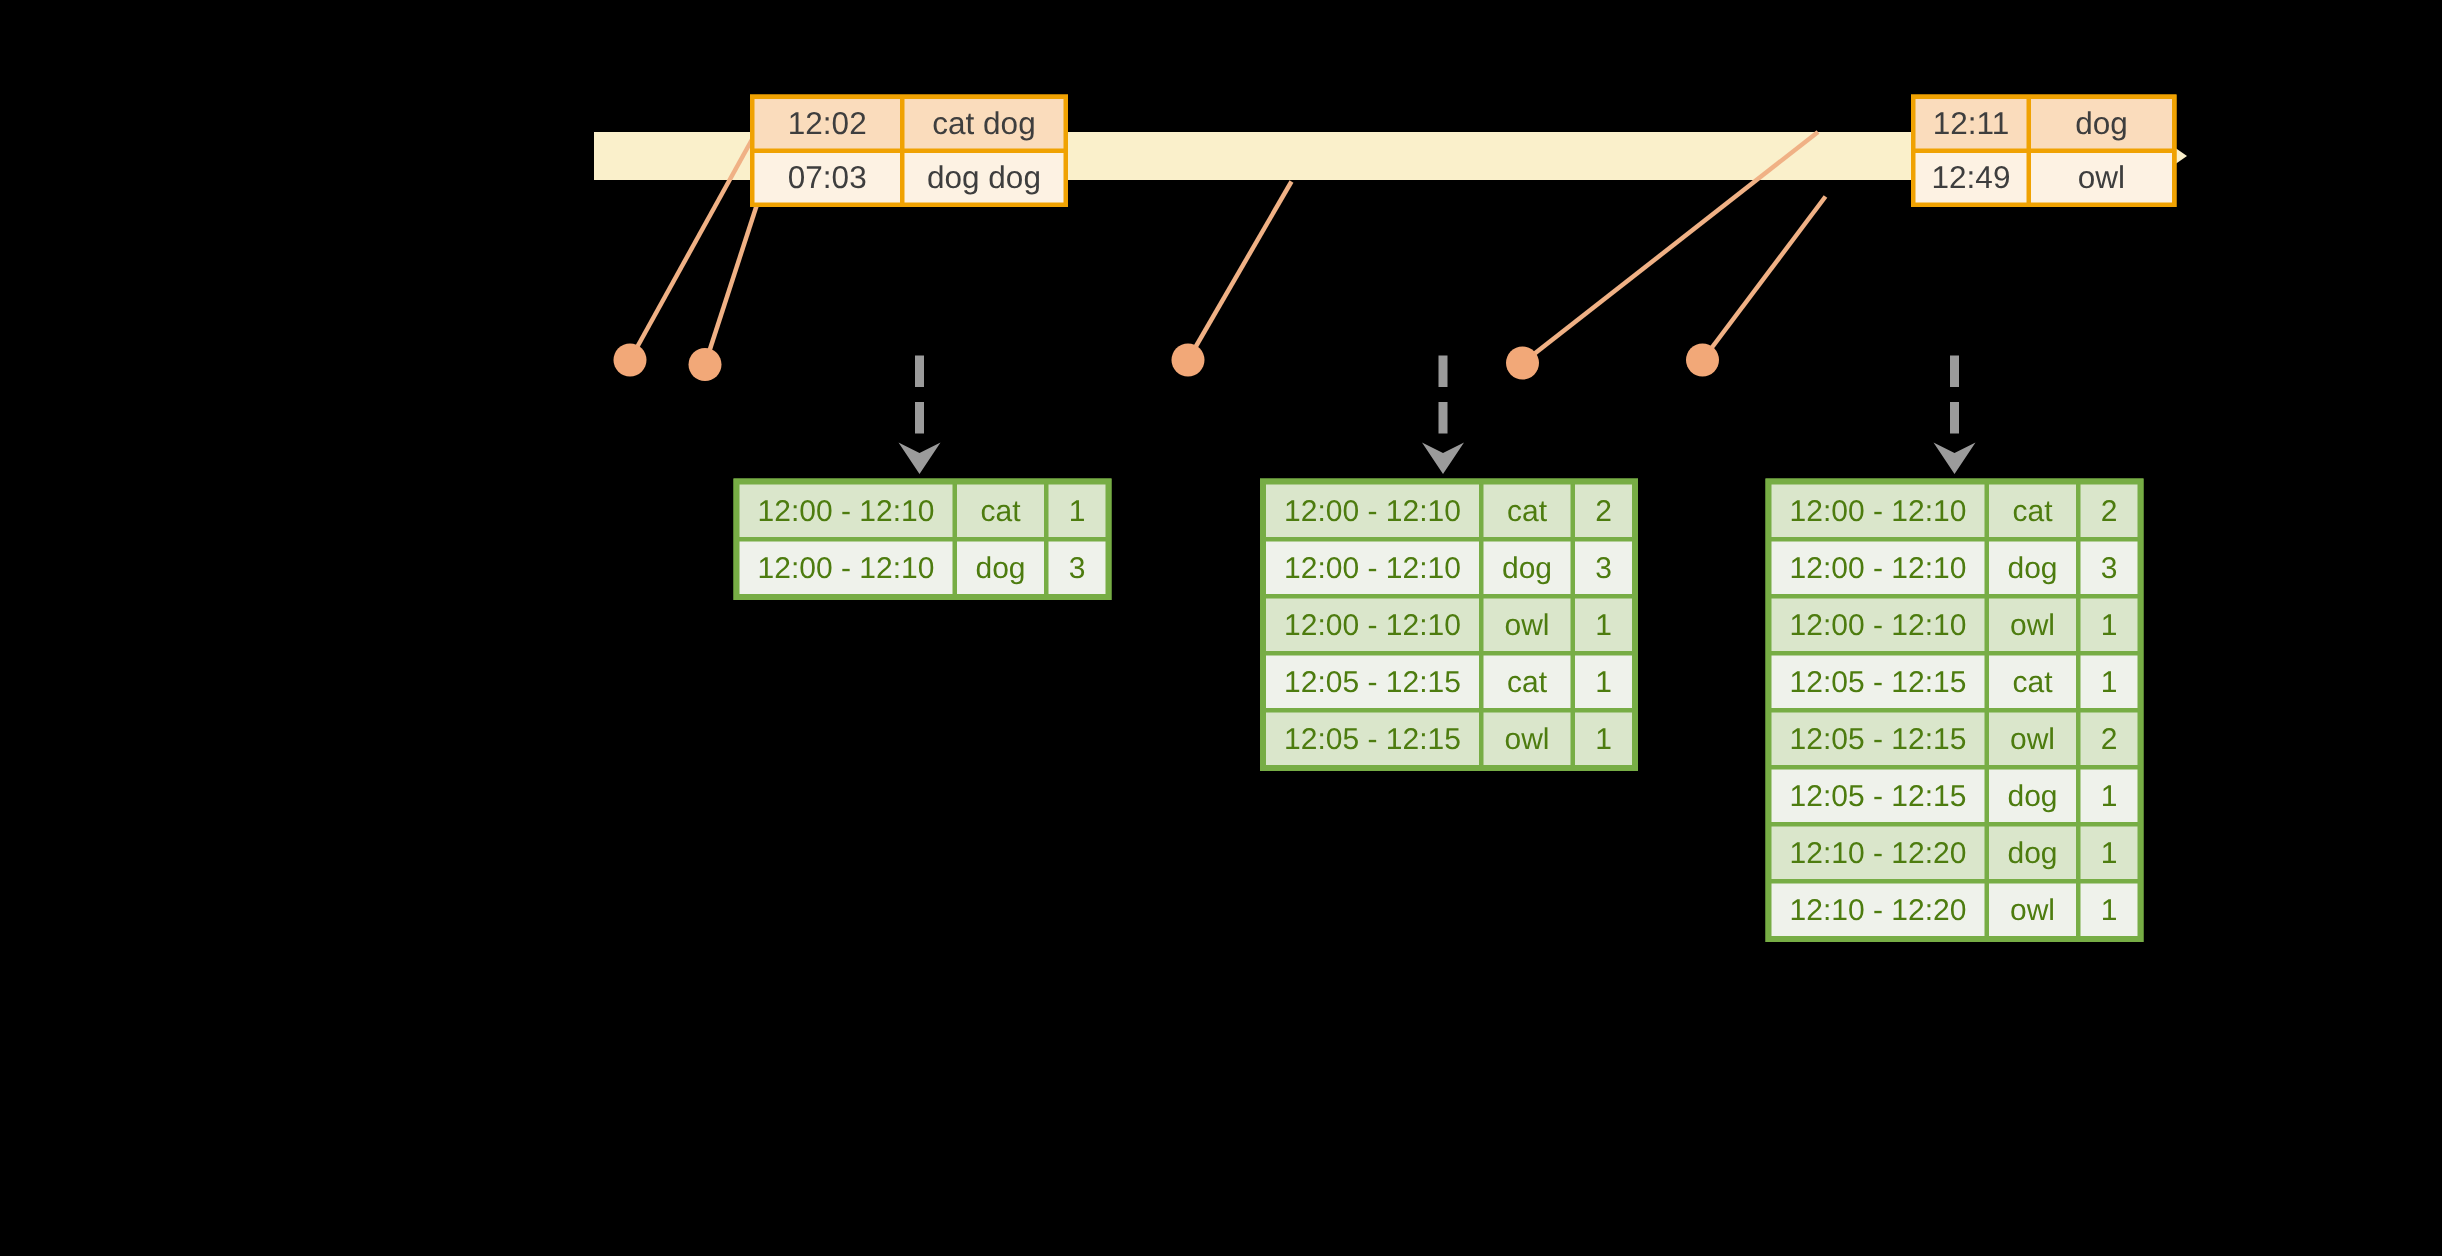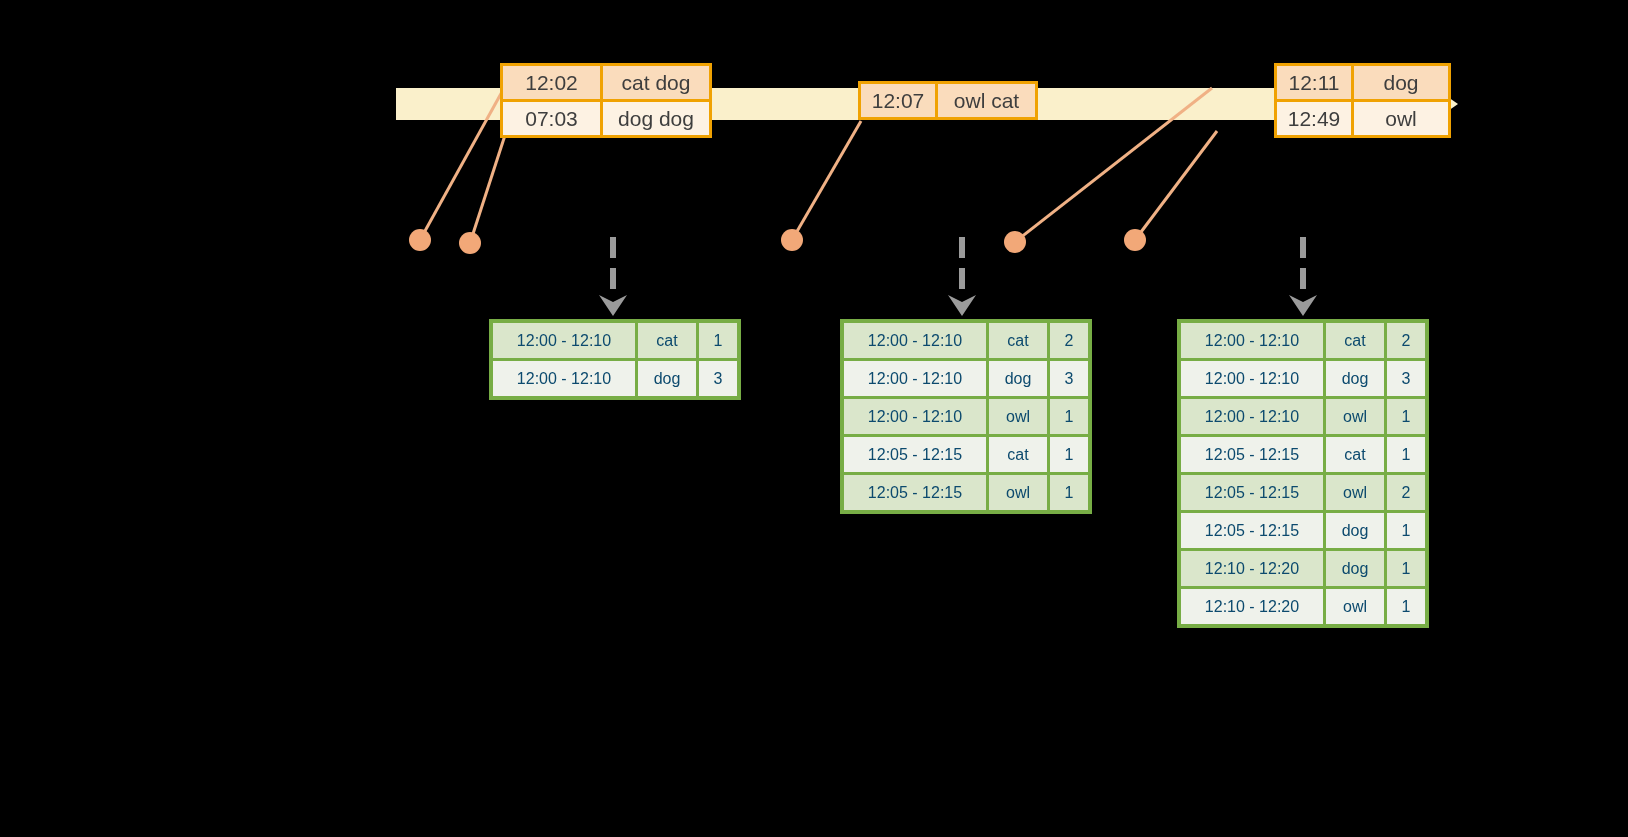--- a/index.html
+++ b/index.html
@@ -25,21 +25,21 @@
   .bg-b { background:#FDF2E3; }
 
   
   .rtable {
     position:absolute; display:grid; gap:3px; z-index:2;
     grid-template-columns:142px 58px 38px; grid-auto-rows:35px;
     border:4px solid #77AD45; background:#77AD45;
   }
   .rtable .cell {
     display:flex; align-items:center; justify-content:center;
-    font-size:16px; color:#0c4a6e; line-height:1;
+    font-size:20px; color:#4d7c0f; line-height:1;
   }
   .rtable-1 { left:489px;  top:319px; }
   .rtable-2 { left:840px;  top:319px; }
   .rtable-3 { left:1177px; top:319px; }
   .rbg-a { background:#DAE6CB; }
   .rbg-b { background:#EFF2EB; }
 </style>
 </head>
 <body>
 
@@ -70,24 +70,20 @@
     <path d="M 1289 295 L 1303 316 L 1317 295 L 1303 302 Z" fill="#9B9B9B"></path>
   </svg>
 
   <div class="etable etable-a">
     <div class="cell bg-a">12:02</div>
     <div class="cell bg-a">cat dog</div>
     <div class="cell bg-b">07:03</div>
     <div class="cell bg-b">dog dog</div>
   </div>
 
-  <div class="etable etable-b">
-    <div class="cell bg-a">12:07</div>
-    <div class="cell bg-a">owl cat</div>
-  </div>
 
   <div class="etable etable-c">
     <div class="cell bg-a">12:11</div>
     <div class="cell bg-a">dog</div>
     <div class="cell bg-b">12:49</div>
     <div class="cell bg-b">owl</div>
   </div>
 
   <div class="rtable rtable-1">
     <div class="cell rbg-a">12:00 - 12:10</div>

